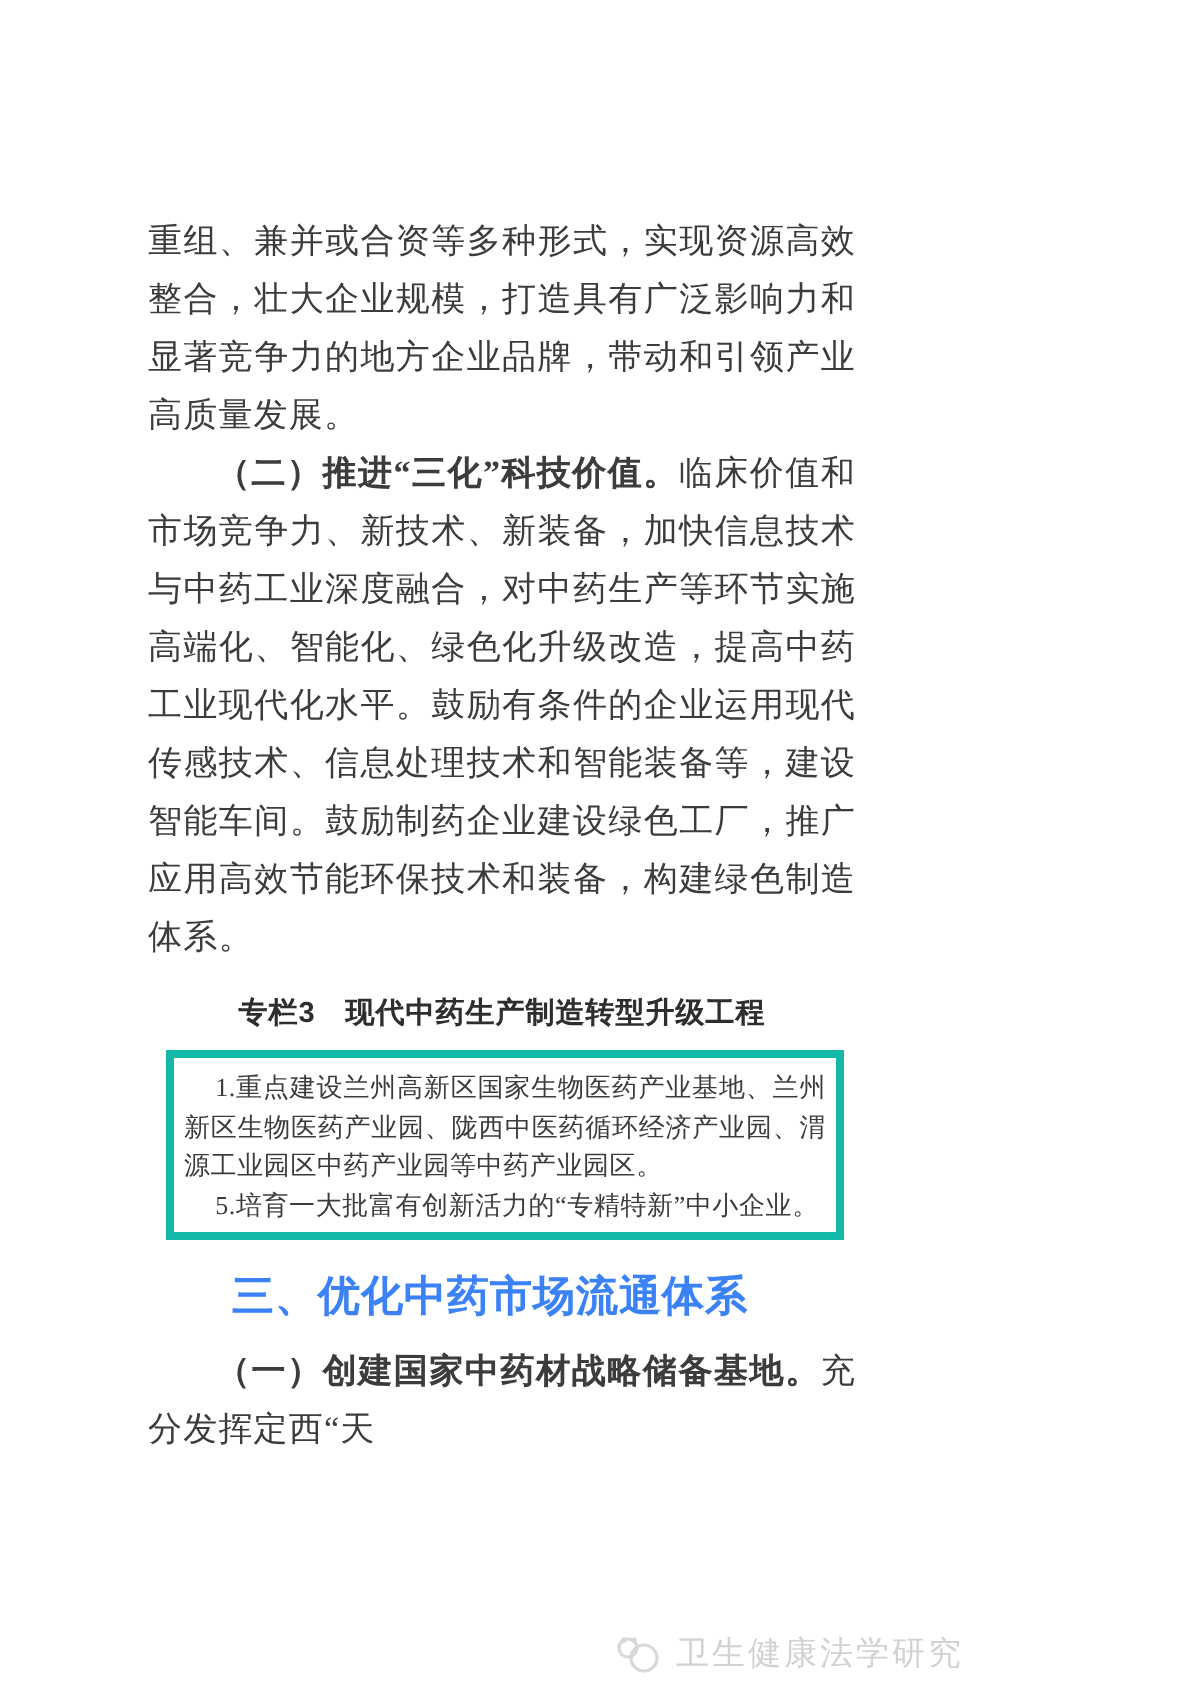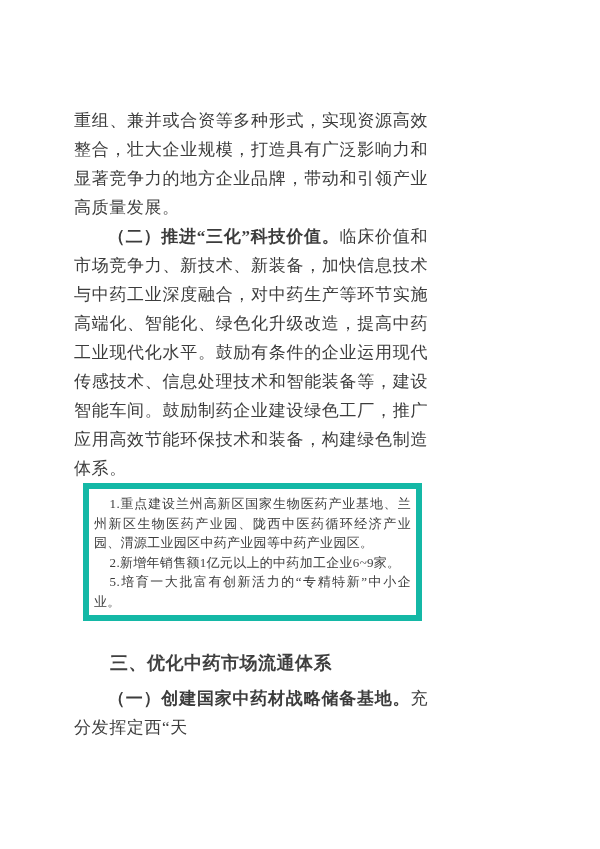--- a/index.html
+++ b/index.html
@@ -31,40 +31,40 @@
     font-family: "Liberation Sans", "DejaVu Sans", sans-serif;
     font-weight: bold;
     font-size: 14.5px;
     text-align: center;
     color: #2e2e2e;
     margin-top: 14px;
     margin-bottom: 9px;
     letter-spacing: 0.5px;
   }
   .callout-box {
-    border: 6px solid #14b8a6;
+    border: 4px solid #14b8a6;
     margin-left: 9px;
     margin-right: 6px;
     padding: 5px 5px 4px 5px;
   }
   .callout-item {
     font-size: 13px;
     line-height: 19.5px;
     text-align: justify;
     text-indent: 1.2em;
     letter-spacing: 0.3px;
     margin: 0;
     color: #3c3c3c;
   }
   .section-heading {
     font-family: "Liberation Sans", "DejaVu Sans", sans-serif;
     font-weight: bold;
-    font-size: 18px;
-    color: #404040;
-    margin-top: 30px;
+    font-size: 21px;
+    color: #3b82f6;
+    margin-top: 14px;
     margin-bottom: 0;
     text-indent: 2em;
     letter-spacing: 0.5px;
   }
   .closing { margin-top: 9px; }
   .watermark {
     position: absolute;
     right: 18px;
     bottom: 11px;
     display: flex;
@@ -83,26 +83,35 @@
 <body>
 
 <div class="page">
   <div class="content">
 
     <p class="para"><span class="lead"></span><span>重组、兼并或合资等多种形式，实现资源高效整合，壮大企业规模，打造具有广泛影响力和显著竞争力的地方企业品牌，带动和引领产业高质量发展。</span></p>
 
     <p class="para indent"><span class="lead">（二）推进“三化”科技价值。</span><span>临床价值和市场竞争力、新技术、新装备，加快信息技术与中药工业深度融合，对中药生产等环节实施高端化、智能化、绿色化升级改造，提高中药工业现代化水平。鼓励有条件的企业运用现代传感技术、信息处理技术和智能装备等，建设智能车间。鼓励制药企业建设绿色工厂，推广应用高效节能环保技术和装备，构建绿色制造体系。</span></p>
 
 
+    <div class="box-title">专栏3　现代中药生产制造转型升级工程</div>
 
     <div class="callout-box">
       <p class="callout-item">1.重点建设兰州高新区国家生物医药产业基地、兰州新区生物医药产业园、陇西中医药循环经济产业园、渭源工业园区中药产业园等中药产业园区。</p>
-      <p class="callout-item">2.新增年销售额1亿元以上的中药加工企业6~9家。</p>
       <p class="callout-item">5.培育一大批富有创新活力的“专精特新”中小企业。</p>
     </div>
 
     <p class="section-heading">三、优化中药市场流通体系</p>
 
     <p class="para indent closing"><span class="lead">（一）创建国家中药材战略储备基地。</span><span>充分发挥定西“天</span></p>
 
   </div>
 
+  <div class="watermark">
+    <svg class="watermark-logo" viewBox="0 0 26 22" xmlns="http://www.w3.org/2000/svg">
+      <circle cx="7" cy="8" r="4.5" fill="none" stroke="#d8d8d8" stroke-width="1.6"></circle>
+      <circle cx="15" cy="13" r="6.5" fill="none" stroke="#d8d8d8" stroke-width="1.6"></circle>
+      <circle cx="5" cy="4" r="1.4" fill="#d8d8d8"></circle>
+      <circle cx="10" cy="4" r="1.4" fill="#d8d8d8"></circle>
+    </svg>
+    <span class="watermark-text">卫生健康法学研究</span>
+  </div>
 </div>
 
 </body></html>

